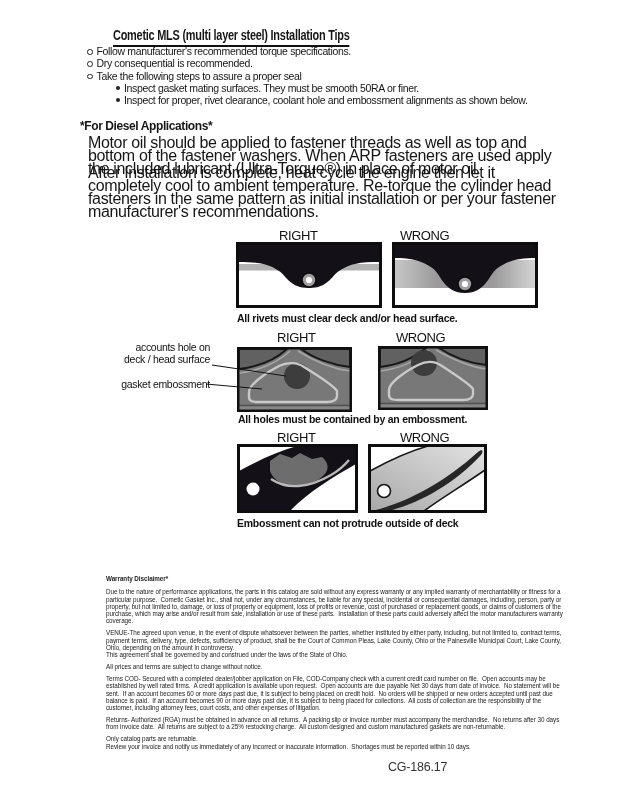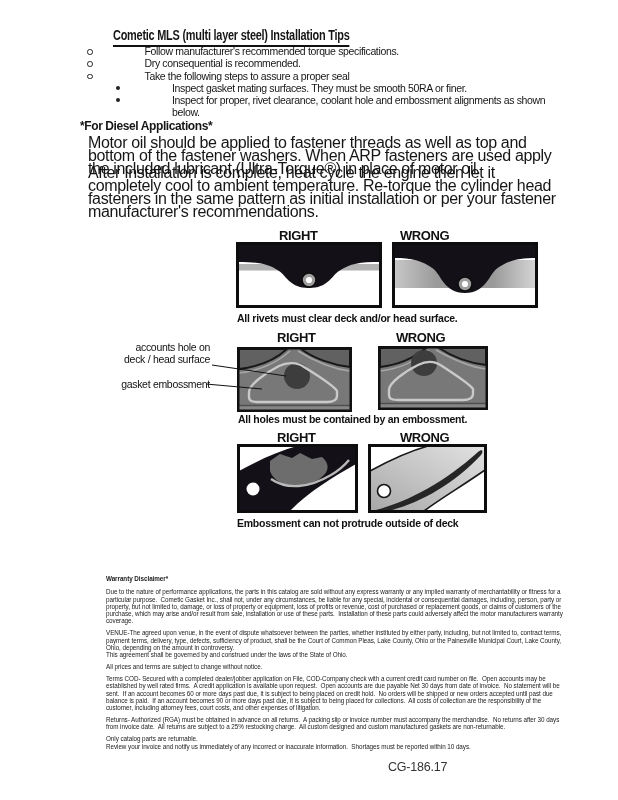--- a/index.html
+++ b/index.html
@@ -2,27 +2,27 @@
 <html><head>
 <meta charset="utf-8">
 <style>
   html,body{margin:0;padding:0;background:#e8e8e8;}
   .page{position:relative;width:618px;height:800px;background:#ffffff;
         font-family:"Liberation Sans",sans-serif;color:#161616;overflow:hidden;margin:0 auto;}
   .abs{position:absolute;}
   .title{font-size:14px;font-weight:bold;letter-spacing:-0.3px;margin:0;
          border-bottom:2px solid #111;padding-bottom:2px;white-space:nowrap;
          transform:scaleX(0.78);transform-origin:left top;}
-  .b-row{display:flex;align-items:flex-start;font-size:10.5px;letter-spacing:-0.35px;line-height:12.3px;gap:48px;}
+  .b-row{display:flex;align-items:flex-start;font-size:10.5px;letter-spacing:-0.35px;line-height:12.3px;}
   .ring{width:3.5px;height:3.5px;border:1px solid #222;border-radius:50%;margin:4px 4px 0 0;flex:none;}
   .dot{width:4px;height:4px;background:#222;border-radius:50%;margin:4px 4px 0 0;flex:none;}
   .sub{margin-left:29px;}
   .body{font-size:16px;letter-spacing:-0.35px;line-height:13px;margin:0;white-space:pre-wrap;}
   .diesel-h{font-size:12px;font-weight:bold;letter-spacing:-0.4px;margin:0;}
-  .dlabel{font-size:13px;font-weight:bold;letter-spacing:-0.4px;color:#111;text-align:right;}
+  .dlabel{font-size:13px;font-weight:normal;letter-spacing:-0.4px;color:#111;text-align:right;}
   .caption{font-size:10.5px;font-weight:bold;letter-spacing:-0.25px;line-height:13px;color:#111;}
   .small-label{font-size:10.5px;letter-spacing:-0.3px;line-height:11.5px;color:#111;}
   .legal{font-size:6.3px;letter-spacing:-0.05px;line-height:7.3px;width:458px;color:#222;}
   .legal h3{font-size:6.3px;margin:0 0 6px 0;}
   .legal p{margin:0 0 4.6px 0;white-space:pre-wrap;}
   .legal p.tight{margin-bottom:0;}
   .code{font-size:12.5px;letter-spacing:-0.2px;color:#333;}
   svg{display:block;}
 </style>
 </head>

